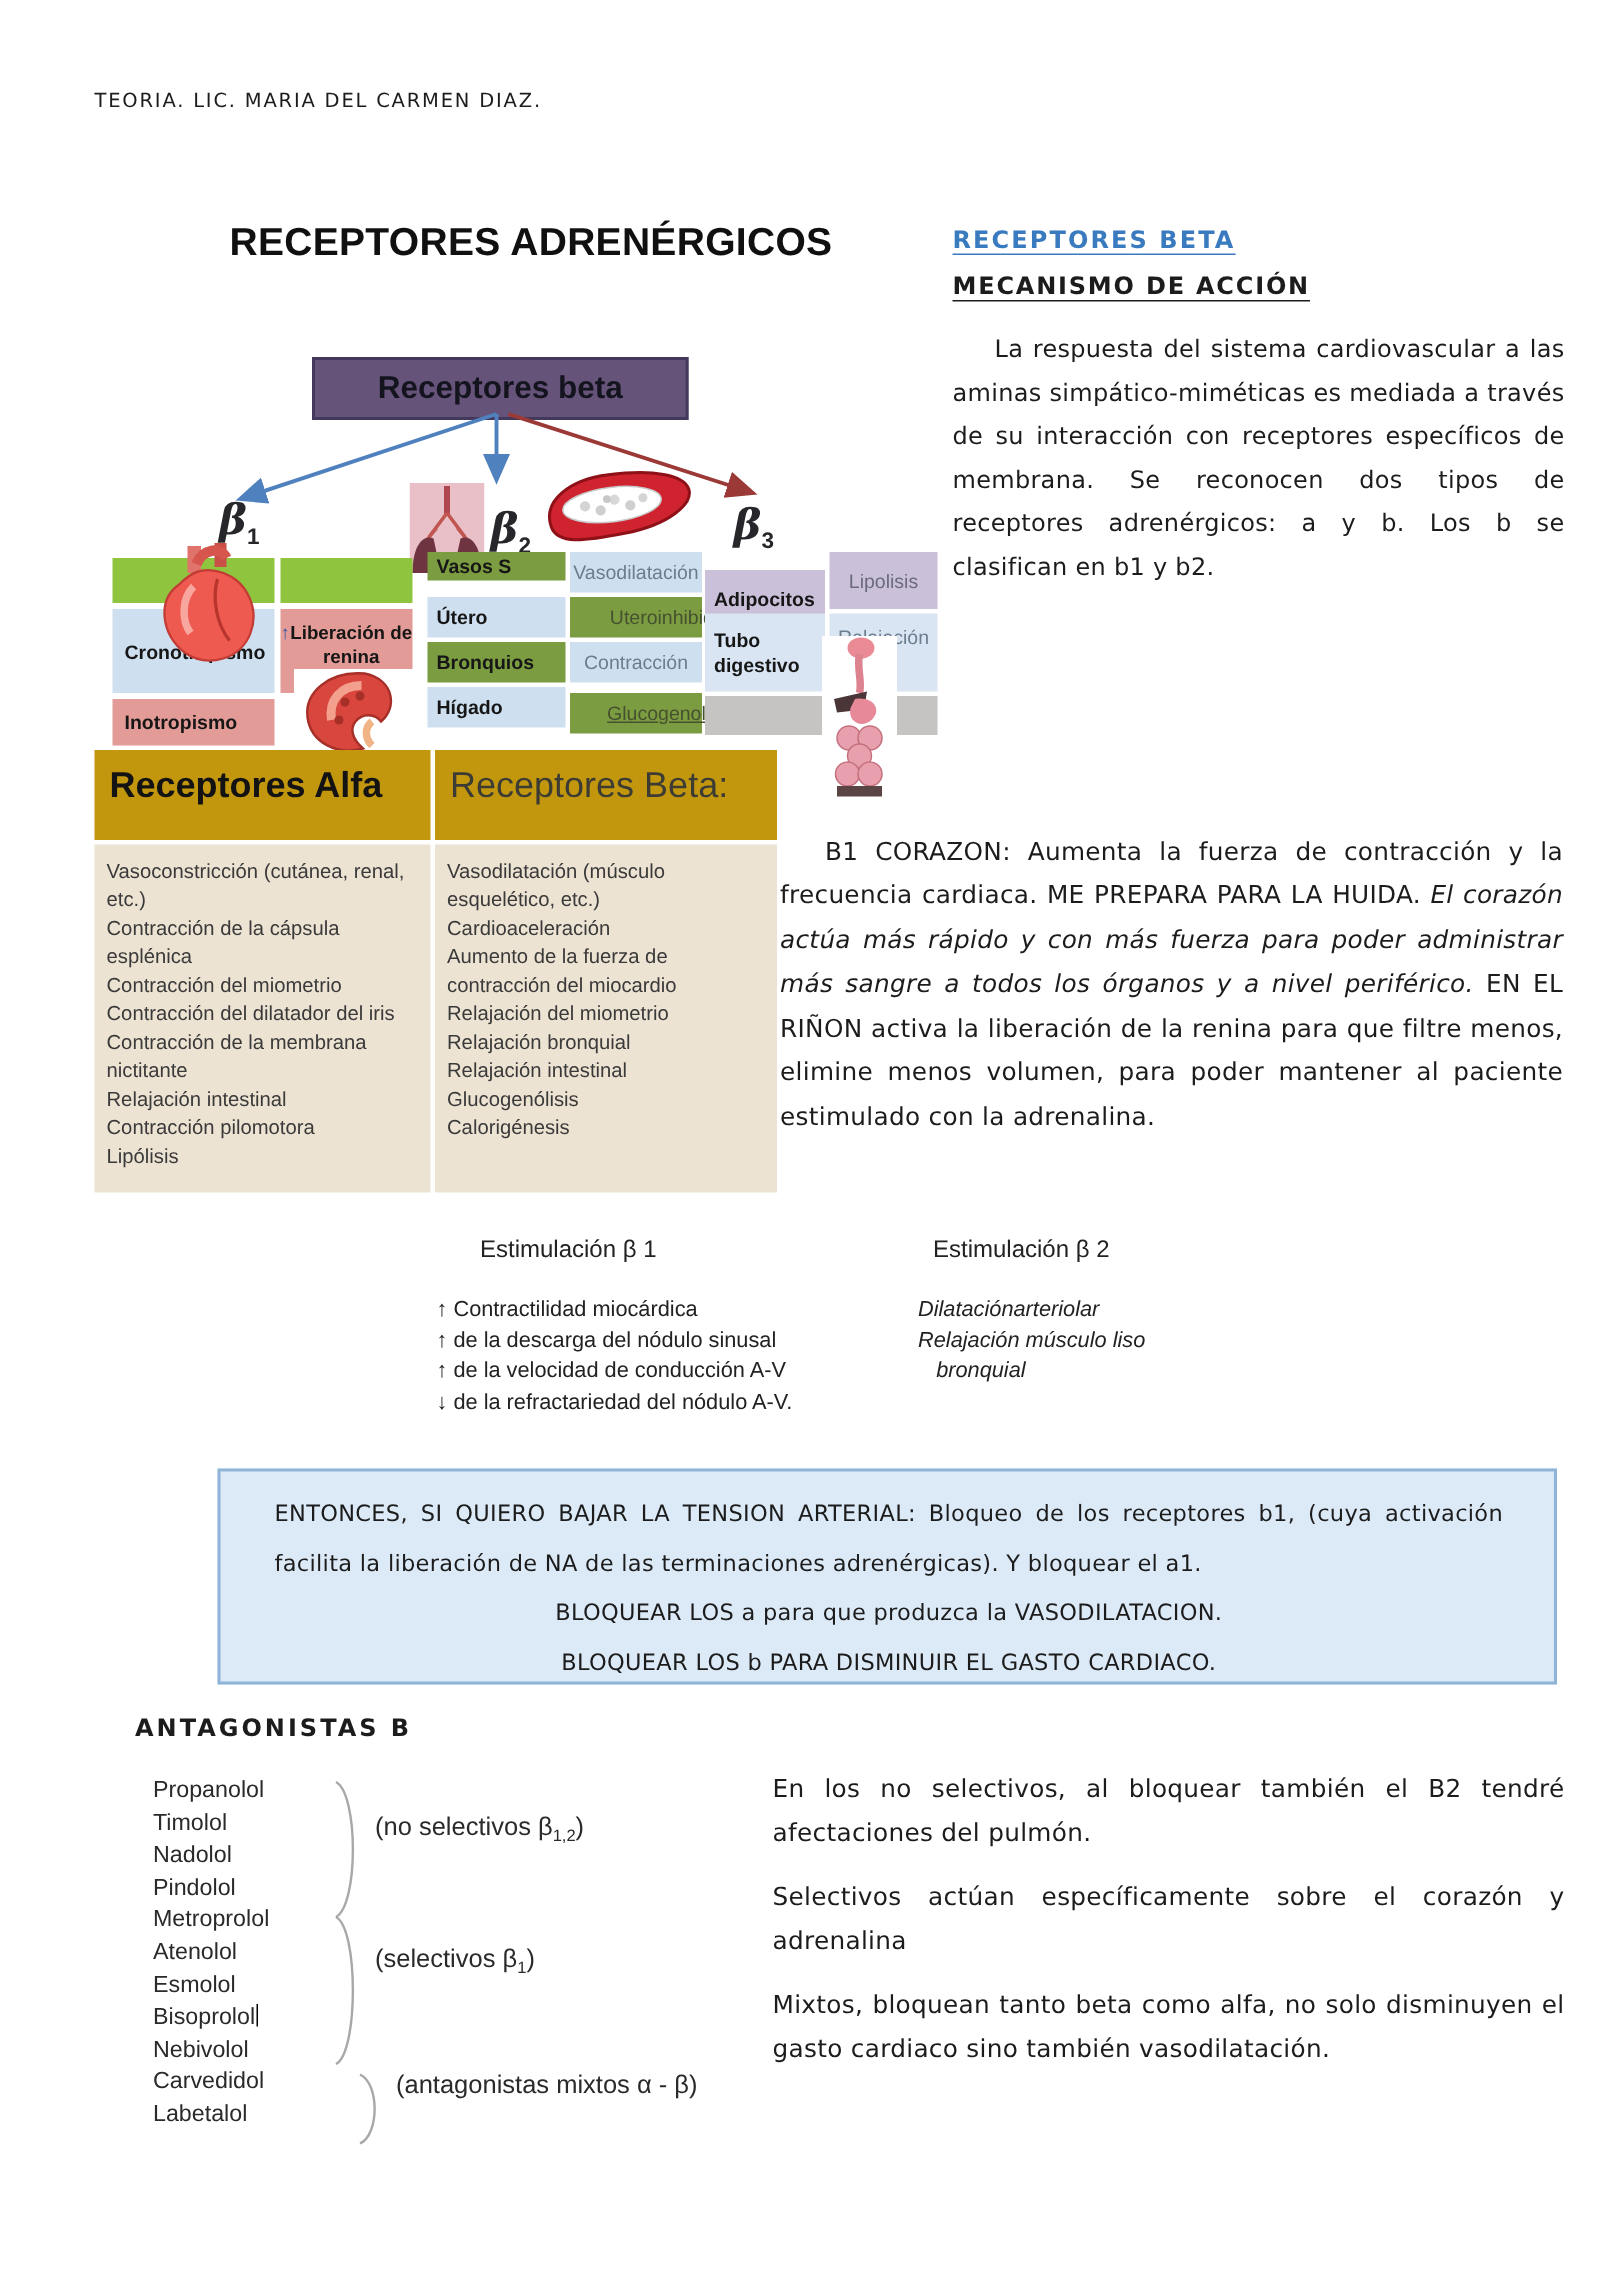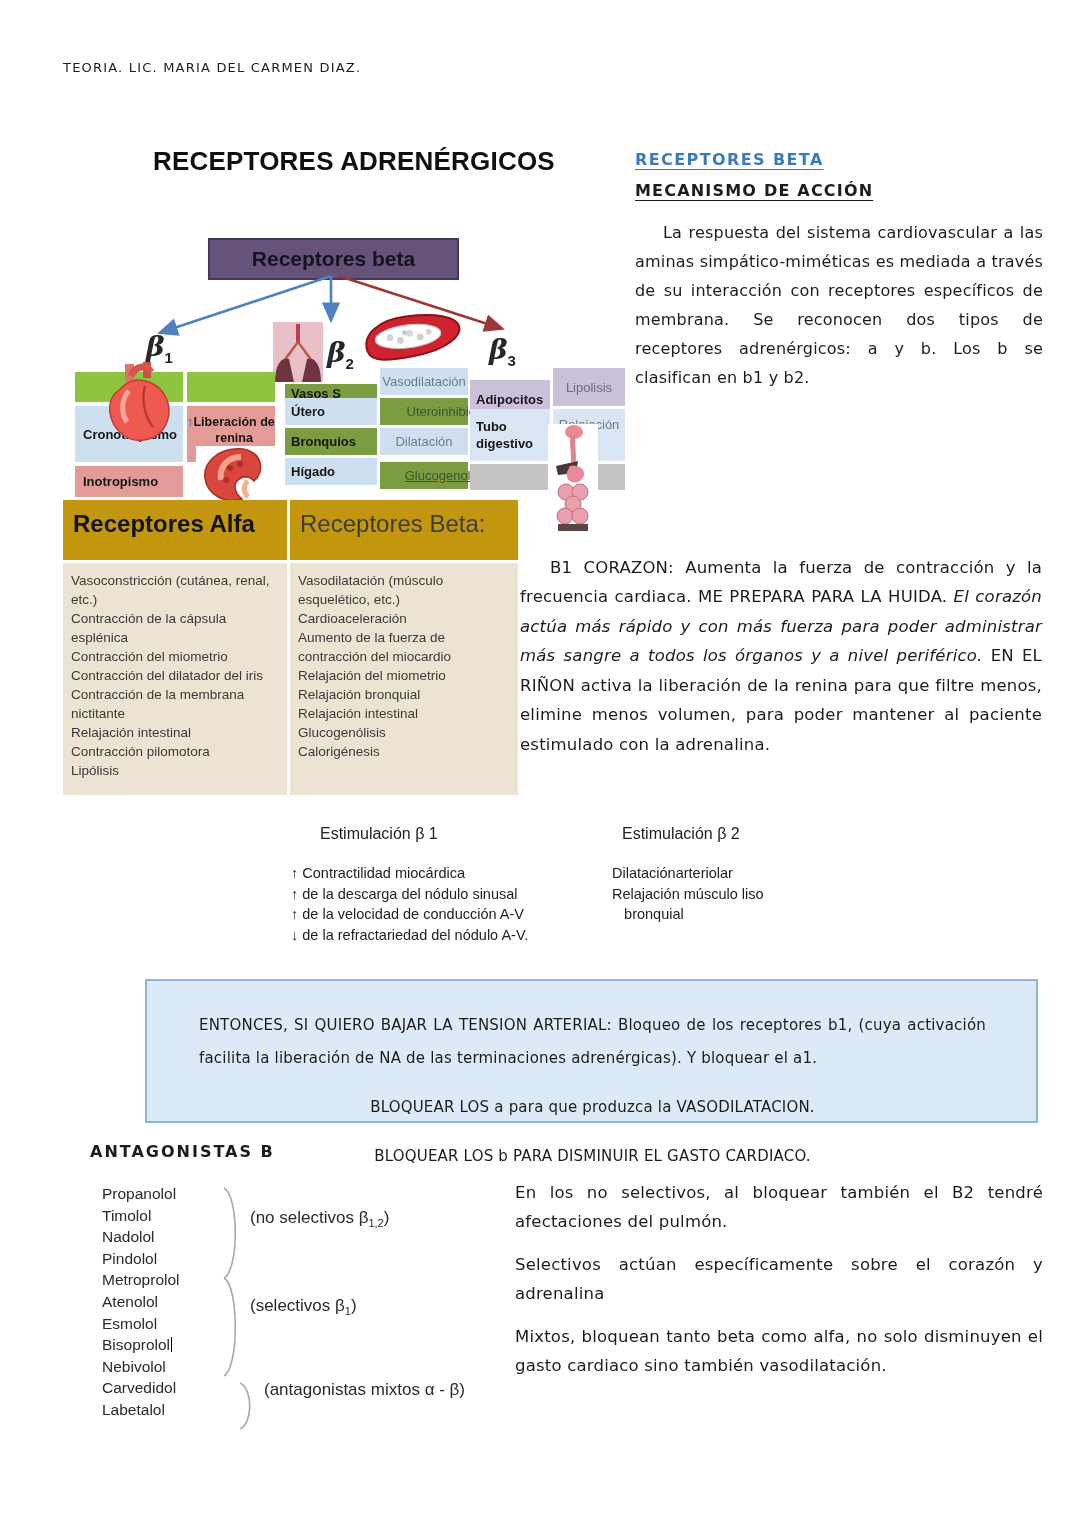--- a/index.html
+++ b/index.html
@@ -55,21 +55,21 @@
   .b1note{left:520px;top:536px;width:522px;font-size:16.5px;line-height:29.5px;text-align:justify;text-indent:30px;}
   .b1note .it{font-style:italic;}
 
   
   .stim-title{font-size:16px;color:#222;}
   .stim-list{font-size:14.5px;line-height:20.5px;color:#222;}
 
   
   .concl{left:145px;top:979px;width:893px;height:144px;box-sizing:border-box;background:#dceaf7;border:2px solid #8fb4d8;
          padding:12px 34px 0 36px;font-size:15px;line-height:33px;}
-  .concl p{margin:16px;}
+  .concl p{margin:0;}
   .concl .just{text-align:justify;}
   .concl .ctr{text-align:center;}
 
   
   .antag-title{left:90px;top:1142px;font-size:16px;font-weight:bold;letter-spacing:2px;}
   .drugs{left:102px;top:1183px;font-size:15.5px;line-height:21.6px;color:#2a2a2a;}
   .cursor-after::after{content:"";display:inline-block;width:1px;height:15px;background:#000;margin-left:1px;vertical-align:-2px;}
   .grp-label{font-size:17px;color:#2a2a2a;}
   .grp-label sub{font-size:11px;}
   .bracket{stroke:#a8a8a8;stroke-width:1.6;fill:none;}
@@ -160,26 +160,26 @@
 
   <svg class="imgbox" style="left:95px;top:360px;" width="88" height="88" viewBox="0 0 88 88">
     <rect x="30" y="4" width="9" height="18" fill="#e0736c"></rect>
     <rect x="48" y="2" width="8" height="16" fill="#c94f47"></rect>
     <path d="M36 16 C40 6 52 4 56 12" stroke="#d6564e" stroke-width="7" fill="none"></path>
     <path d="M24 30 C10 40 12 62 28 75 C44 86 66 79 72 62 C78 46 70 28 54 22 C40 17 32 22 24 30 Z" fill="#ee5a50" stroke="#c23b34" stroke-width="1.5"></path>
     <path d="M34 31 C26 39 26 54 32 62" stroke="#f9a69e" stroke-width="5" fill="none"></path>
     <path d="M50 26 C46 40 50 57 58 67" stroke="#b8352e" stroke-width="2.2" fill="none"></path>
   </svg>
 
-  <div class="cell c-olive organ" style="left:285px;top:384px;width:92px;height:19px;">Vasos S</div>
+  <div class="cell c-olive organ" style="left:285px;top:368px;width:92px;height:19px;">Vasos S</div>
   <div class="cell c-blue effect fx-on-blue" style="left:380px;top:368px;width:88px;height:27px;">Vasodilatación</div>
   <div class="cell c-blue organ" style="left:285px;top:398px;width:92px;height:27px;">Útero</div>
   <div class="cell c-olive effect fx-on-olive" style="left:380px;top:398px;width:88px;height:27px;">Uteroinhibidor</div>
   <div class="cell c-olive organ" style="left:285px;top:428px;width:92px;height:27px;">Bronquios</div>
-  <div class="cell c-blue effect fx-on-blue" style="left:380px;top:428px;width:88px;height:27px;">Dilatación</div>
+  <div class="cell c-blue effect fx-on-blue" style="left:380px;top:428px;width:88px;height:27px;">Contracción</div>
   <div class="cell c-blue organ" style="left:285px;top:458px;width:92px;height:27px;">Hígado</div>
   <div class="cell c-olive effect fx-on-olive" style="left:380px;top:462px;width:88px;height:27px;text-decoration:underline;">Glucogenolisis</div>
 
   <div class="cell c-lav organ" style="left:470px;top:368px;width:80px;height:38px;margin-top:12px;">Adipocitos</div>
   <div class="cell c-lav effect fx-on-lav" style="left:553px;top:368px;width:72px;height:38px;">Lipolisis</div>
   <div class="cell c-blue3 organ" style="left:470px;top:409px;width:80px;height:52px;line-height:17px;">Tubo digestivo</div>
   <div class="cell c-blue3 effect fx-on-blue" style="left:553px;top:409px;width:72px;height:52px;align-items:flex-start;padding-top:8px;">Relajación</div>
   <div class="cell c-gray" style="left:470px;top:464px;width:155px;height:26px;"></div>
 
   <div class="imgbox" style="left:548px;top:424px;width:50px;height:112px;background:#ffffff;">
@@ -217,21 +217,21 @@
 Calorigénesis</div>
 
   <p class="abs b1note hand"><span>B1 CORAZON: Aumenta la fuerza de contracción y la frecuencia cardiaca. ME PREPARA PARA LA HUIDA. </span><span class="it">El corazón actúa más rápido y con más fuerza para poder administrar más sangre a todos los órganos y a nivel periférico.</span><span> EN EL RIÑON activa la liberación de la renina para que filtre menos, elimine menos volumen, para poder mantener al paciente estimulado con la adrenalina.</span></p>
 
   <div class="abs stim-title" style="left:320px;top:825px;">Estimulación β 1</div>
   <div class="abs stim-list ml" style="left:291px;top:863px;">↑ Contractilidad miocárdica
 ↑ de la descarga del nódulo sinusal
 ↑ de la velocidad de conducción A-V
 ↓ de la refractariedad del nódulo A-V.</div>
   <div class="abs stim-title" style="left:622px;top:825px;">Estimulación β 2</div>
-  <div class="abs stim-list ml" style="left:612px;top:863px;">Dilataciónarteriolar
+  <div class="abs stim-list ml" style="left:612px;top:863px;font-style:italic;">Dilataciónarteriolar
 Relajación músculo liso
 &nbsp;&nbsp;&nbsp;bronquial</div>
 
   <div class="abs concl hand">
     <p class="just">ENTONCES, SI QUIERO BAJAR LA TENSION ARTERIAL: Bloqueo de los receptores b1, (cuya activación facilita la liberación de NA de las terminaciones adrenérgicas). Y bloquear el a1.</p>
     <p class="ctr">BLOQUEAR LOS a para que produzca la VASODILATACION.</p>
     <p class="ctr">BLOQUEAR LOS b PARA DISMINUIR EL GASTO CARDIACO.</p>
   </div>
 
   <div class="abs antag-title hand">ANTAGONISTAS B</div>

